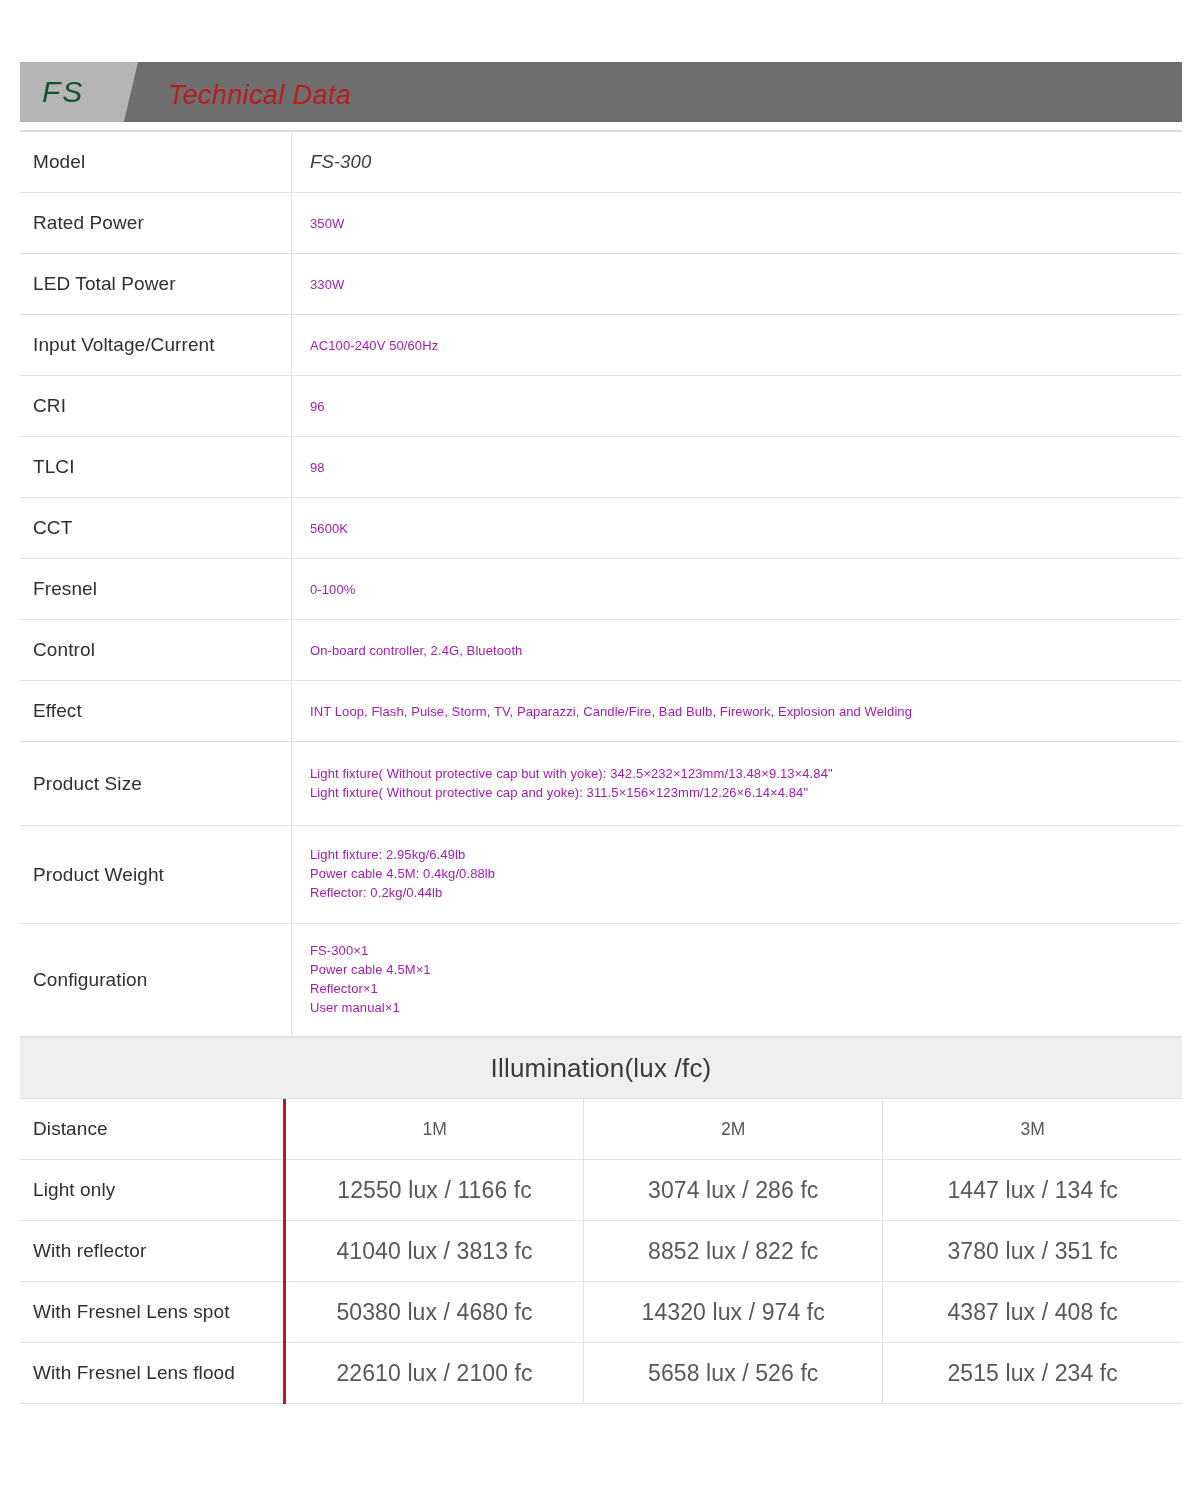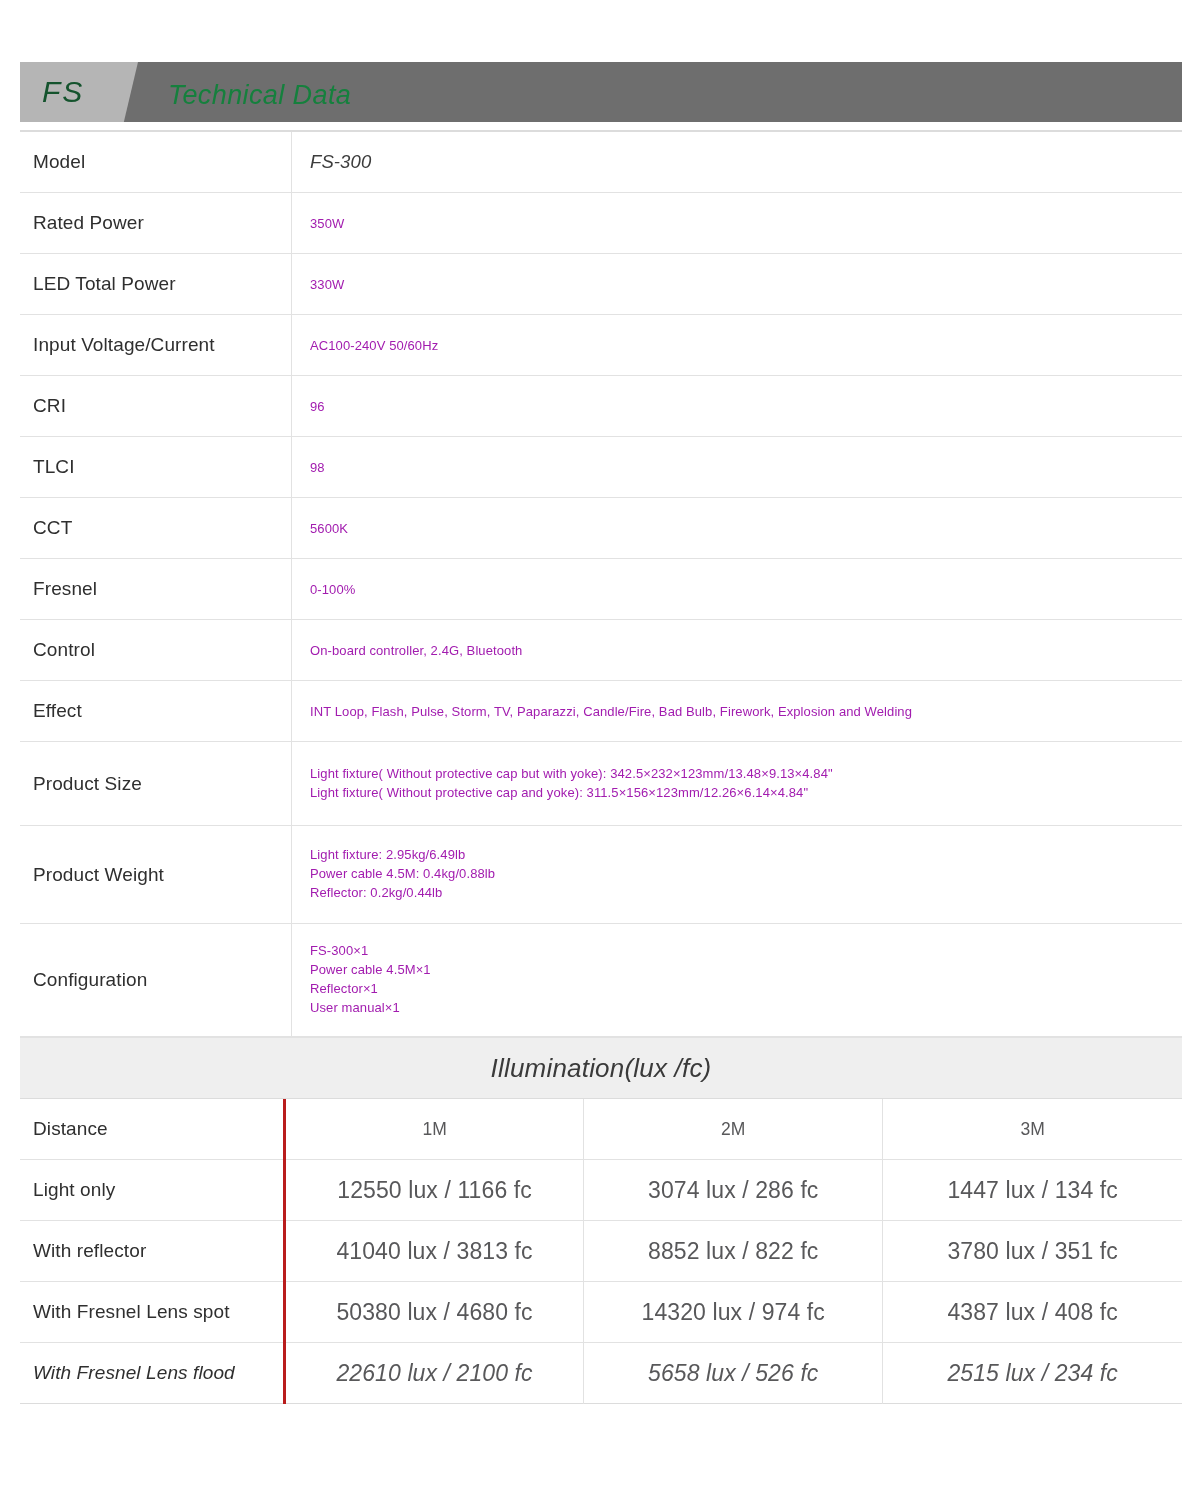--- a/index.html
+++ b/index.html
@@ -61,21 +61,21 @@
     margin-left: 22px;
     line-height: 1;
   }
   .header-title {
     position: absolute;
     left: 148px;
     top: 0;
     height: 66px;
     display: flex;
     align-items: center;
-    color: #15803d;
+    color: #b91c1c;
     font-size: 27px;
     font-style: italic;
     font-weight: 400;
     letter-spacing: 0.4px;
     white-space: nowrap;
   }
 
   
   .spec-table {
     position: absolute;
@@ -136,35 +136,34 @@
     background: #efefef;
     border-top: 1px solid #e2e2e2;
     border-bottom: 1px solid #dcdcdc;
     display: flex;
     align-items: center;
     justify-content: center;
     box-sizing: border-box;
   }
   .illum-band-text {
     font-size: 26px;
-    font-style: italic;
     color: #3a3a3a;
     letter-spacing: 0.2px;
   }
 
   
   .illum-table {
     position: absolute;
     left: 20px;
     width: 1162px;
     border-collapse: collapse;
     table-layout: fixed;
   }
   .illum-table tr { border-bottom: 1px solid #e2e2e2; }
-  .illum-table tr:last-child { border-bottom: 1px solid #dcdcdc; font-style: italic; }
+  .illum-table tr:last-child { border-bottom: 1px solid #dcdcdc; }
   .illum-table td {
     height: 60px;
     vertical-align: middle;
     padding: 0;
   }
   td.illum-rowlabel {
     width: 250px;
     padding-left: 13px;
     font-size: 19px;
     color: #2f2f2f;

